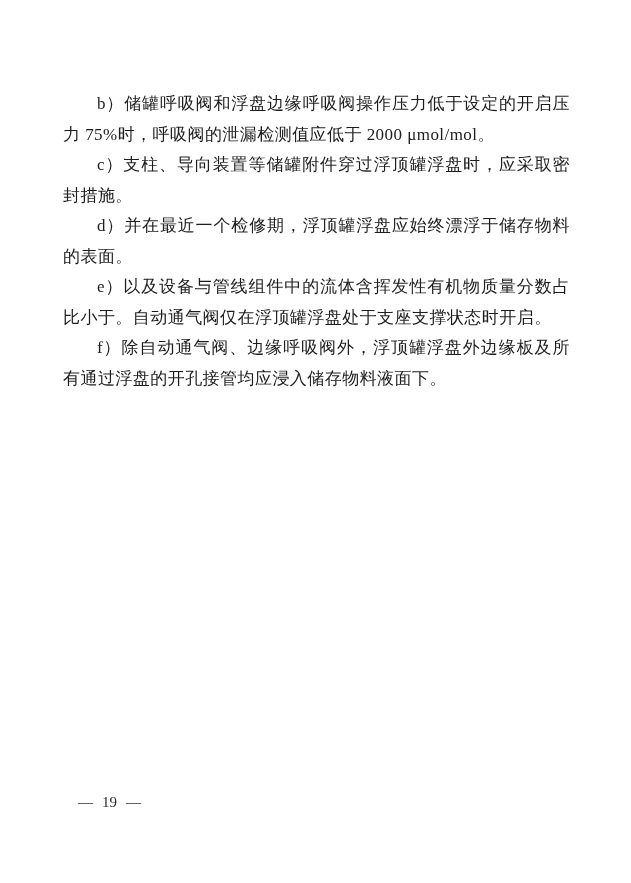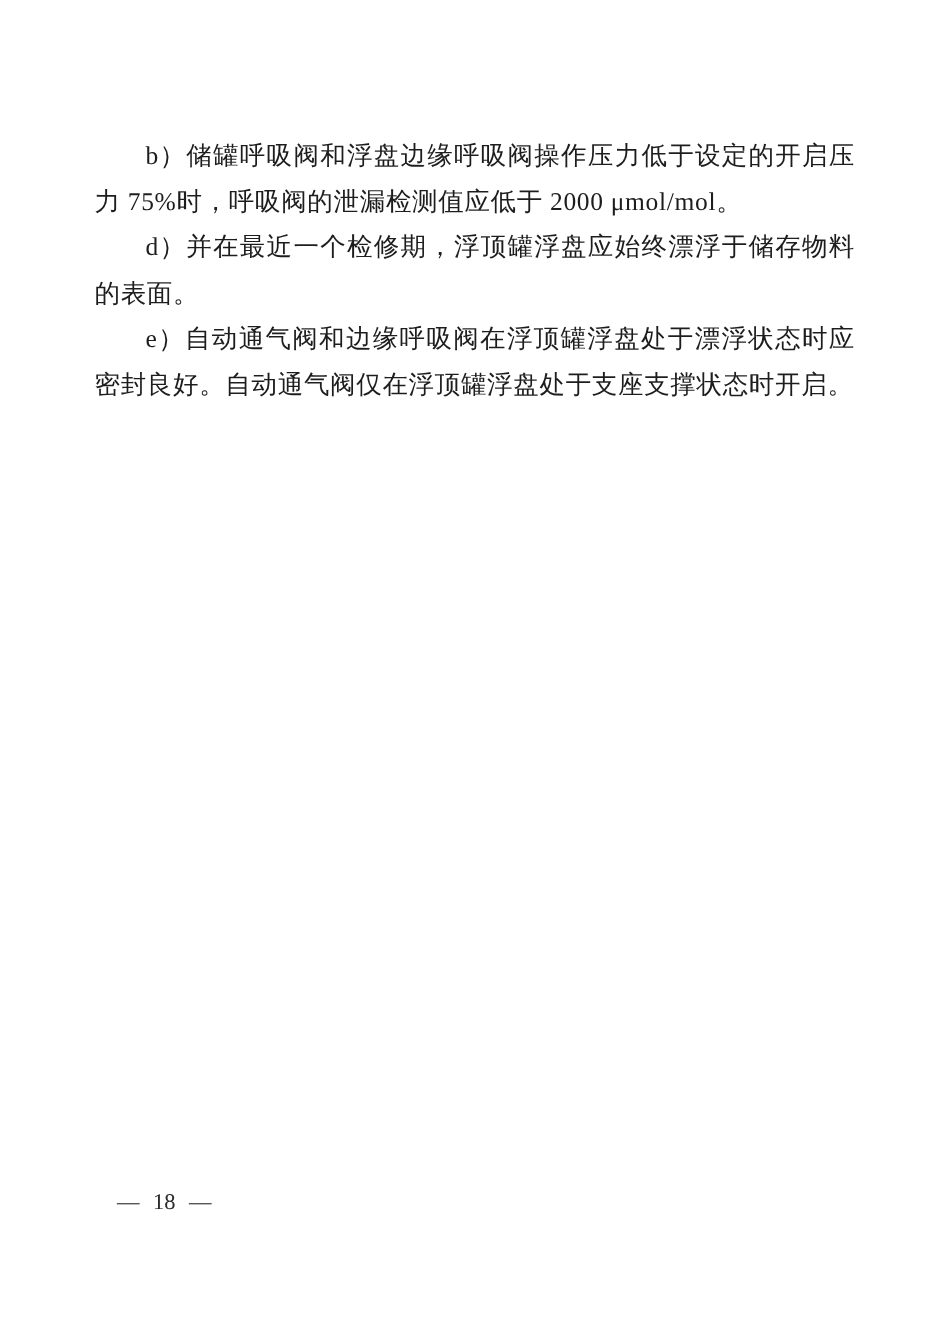--- a/index.html
+++ b/index.html
@@ -44,22 +44,24 @@
   .footer .dash {
     letter-spacing: 0;
   }
 </style>
 </head>
 <body>
 
 <div class="page">
   <div class="content">
     <p class="para">b）储罐呼吸阀和浮盘边缘呼吸阀操作压力低于设定的开启压力 75%时，呼吸阀的泄漏检测值应低于 2000 μmol/mol。</p>
+    <p class="para">c）支柱、导向装置等储罐附件穿过浮顶罐浮盘时，应采取密封措施。</p>
     <p class="para">d）并在最近一个检修期，浮顶罐浮盘应始终漂浮于储存物料的表面。</p>
-    <p class="para">e）自动通气阀和边缘呼吸阀在浮顶罐浮盘处于漂浮状态时应密封良好。自动通气阀仅在浮顶罐浮盘处于支座支撑状态时开启。</p>
+    <p class="para">e）以及设备与管线组件中的流体含挥发性有机物质量分数占比小于。自动通气阀仅在浮顶罐浮盘处于支座支撑状态时开启。</p>
+    <p class="para">f）除自动通气阀、边缘呼吸阀外，浮顶罐浮盘外边缘板及所有通过浮盘的开孔接管均应浸入储存物料液面下。</p>
   </div>
 
   <div class="footer">
     <span class="dash">—</span>
-    <span class="num">18</span>
+    <span class="num">19</span>
     <span class="dash">—</span>
   </div>
 </div>
 
 </body></html>

